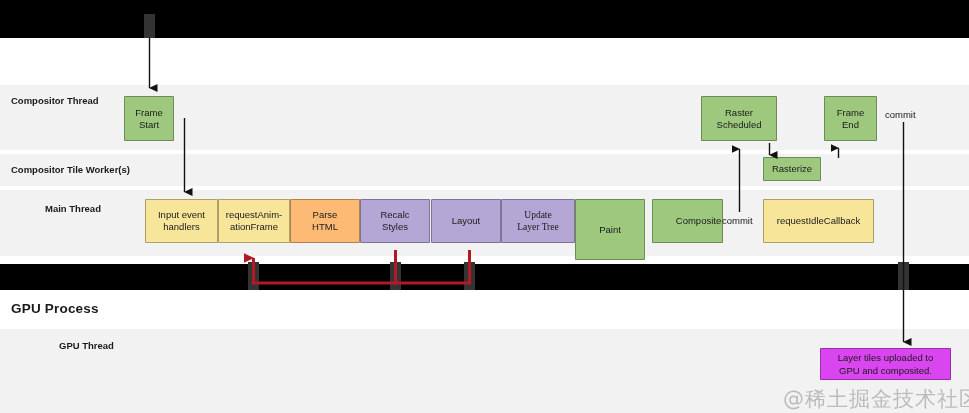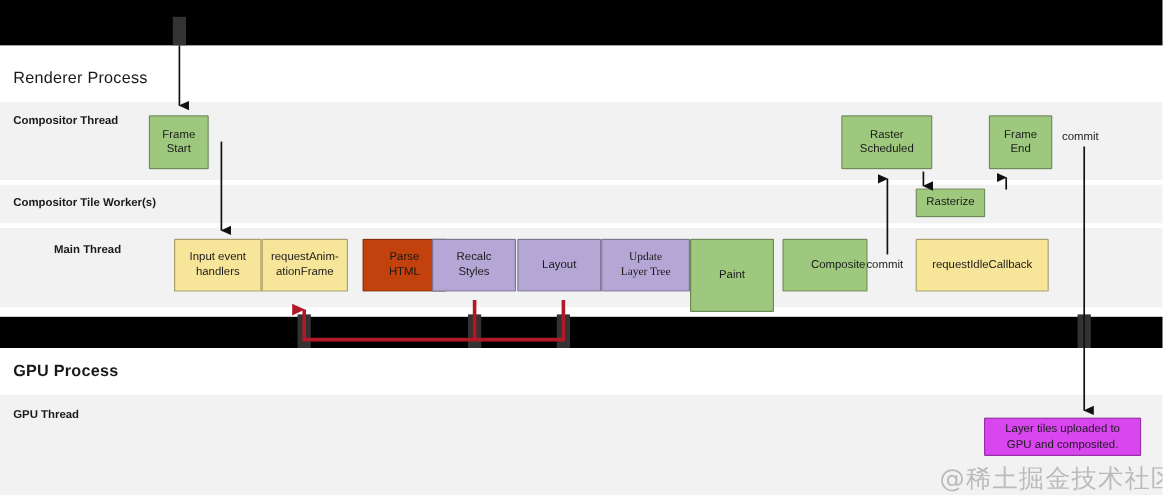--- a/index.html
+++ b/index.html
@@ -78,21 +78,21 @@
     font-size: 9.5px;
     line-height: 12px;
     color: #1a1a1a;
     padding: 0 2px;
     white-space: pre-line;
     border-radius: 1px;
   }
   .c-green  { background: #9dc униcode; }
   .c-green  { background: #9dc87d; }
   .c-yellow { background: #f7e599; }
-  .c-blue   { background: #c2410c; margin-left: 12px; }
+  .c-blue   { background: #fdba74; }
   .c-purple { background: #b4a7d6; }
   .c-lightblue { background: #d946ef; }
 
   
   .anno {
     position: absolute;
     font-size: 9.5px;
     color: #1a1a1a;
     white-space: nowrap;
   }
@@ -124,36 +124,35 @@
   <div class="black-band" id="band-top"></div>
   <div class="black-band" id="band-mid"></div>
 
   <div class="gray-bar" style="left:144px; top:14px; height:30px;"></div>
   <div class="gray-bar" style="left:898px; top:262px; height:30px;"></div>
   <div class="gray-bar" style="left:248px; top:262px; height:30px;"></div>
   <div class="gray-bar" style="left:390px; top:262px; height:30px;"></div>
   <div class="gray-bar" style="left:464px; top:262px; height:30px;"></div>
 
   <div class="lane-white" style="top:38px; height:44px;"></div>
-  <div class="process-title" style="top:57px;">Renderer Process</div>
 
   <div class="lane" style="top:85px; height:65px;"></div>
   <div class="lane-label" style="top:95px;">Compositor Thread</div>
 
   <div class="lane" style="top:154px; height:32px;"></div>
   <div class="lane-label" style="top:164px;">Compositor Tile Worker(s)</div>
 
   <div class="lane" style="top:190px; height:66px;"></div>
   <div class="lane-label" style="top:203px;padding-left:34px;">Main Thread</div>
 
   <div class="lane-white" style="top:290px; height:38px;"></div>
   <div class="process-title" style="top:301px;font-weight:bold;">GPU Process</div>
 
   <div class="lane" style="top:329px; height:84px;"></div>
-  <div class="lane-label" style="top:340px;">GPU Thread</div>
+  <div class="lane-label" style="top:340px;margin-left:48px;">GPU Thread</div>
 
   <div class="box c-green" style="left:124px; top:96px; width:50px; height:45px;">Frame
 Start</div>
 
   <div class="box c-green" style="left:701px; top:96px; width:76px; height:45px;">Raster
 Scheduled</div>
 
   <div class="box c-green" style="left:824px; top:96px; width:53px; height:45px;">Frame
 End</div>
 

